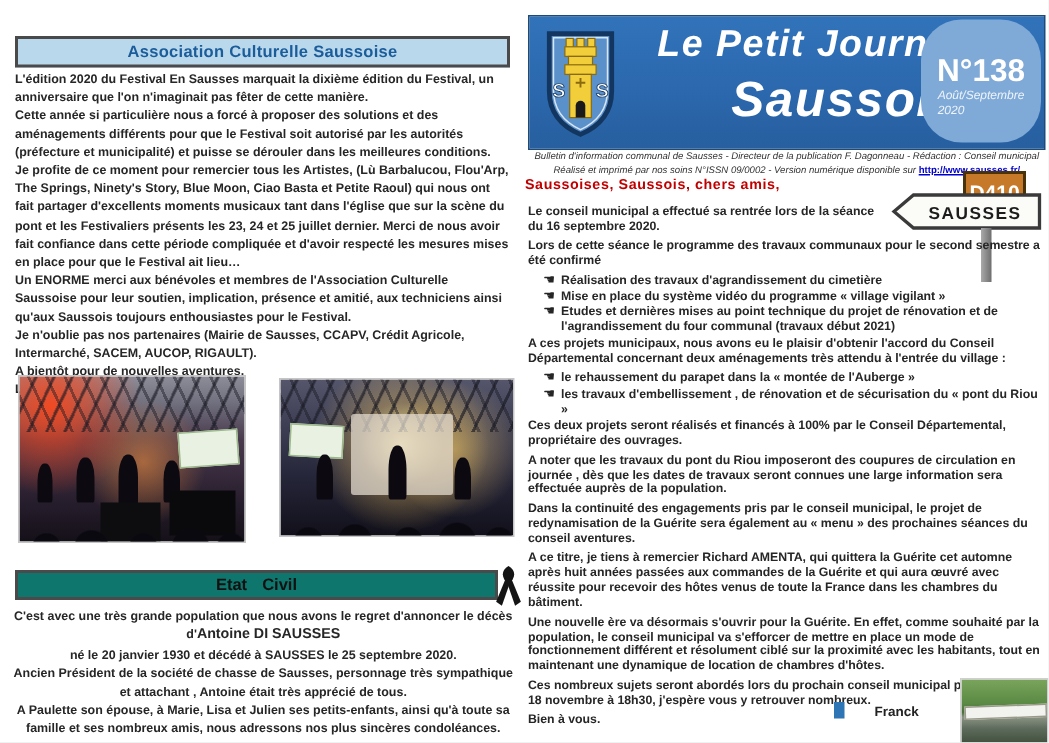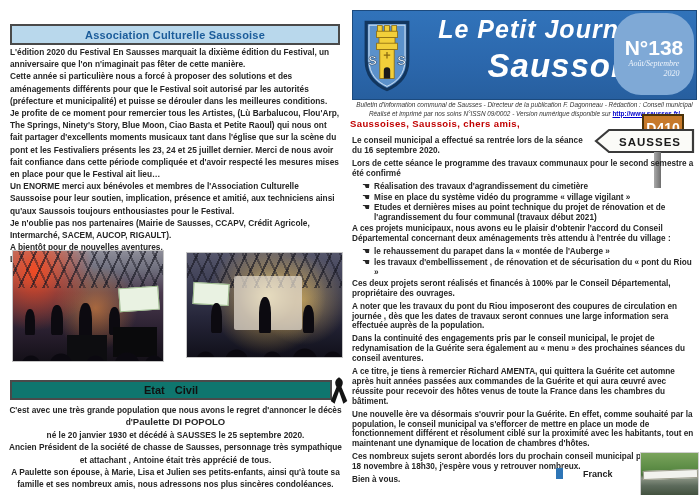--- a/index.html
+++ b/index.html
@@ -55,21 +55,21 @@
           background:linear-gradient(180deg,#3173ba 0%,#2b67ac 60%,#275f9f 100%);
           border:1px solid #1c4a7d;box-sizing:border-box;}
   .crest{position:absolute;left:10px;top:8px;width:48px;height:74px;}
   .masthead-1{position:absolute;left:62px;top:4px;width:250px;text-align:center;color:#fff;
               font-style:italic;font-weight:bold;font-size:25px;letter-spacing:1px;}
   .masthead-2{position:absolute;left:86px;top:36px;width:250px;text-align:center;color:#fff;
               font-style:italic;font-weight:bold;font-size:33px;letter-spacing:1px;}
   .numero-box{position:absolute;right:2px;top:2px;width:80px;height:82px;background:#7fa9d6;
               display:flex;flex-direction:column;align-items:center;box-sizing:border-box;padding-top:24px;border-radius:27px;}
   .numero{color:#fff;font-weight:bold;font-size:21px;line-height:22px;}
-  .periode{color:#eef4fb;font-style:italic;font-size:8px;line-height:10px;text-align:right;font-family:Liberation Serif, serif;}
+  .periode{color:#eef4fb;font-style:italic;font-size:8px;line-height:10px;text-align:left;}
   .bulletin{position:absolute;left:352px;top:101px;width:345px;text-align:center;
             font-size:6.4px;font-style:italic;color:#333;line-height:8.6px;}
   .bulletin a{color:#0000cc;font-weight:bold;text-decoration:underline;font-style:normal;}
   
   .road-sign{position:absolute;left:594px;top:108px;width:104px;height:82px;}
   .d410{position:absolute;left:48px;top:6px;width:42px;height:27px;background:#c7792a;
         border:2px solid #4a3208;box-sizing:border-box;color:#fff;font-weight:bold;font-size:14px;
         display:flex;align-items:center;justify-content:center;}
   .pole{position:absolute;left:60px;top:44px;width:7px;height:36px;
         background:linear-gradient(90deg,#a9a9a9,#6e6e6e);}
@@ -141,21 +141,21 @@
   <div class="ribbon">
     <svg width="22" height="30" viewBox="0 0 24 32">
       <path d="M12 1 C6.5 4 6.5 10 12 14 C17.5 10 17.5 4 12 1 Z" fill="#141414"></path>
       <path d="M10.2 11 L16.8 30 L21 27 L13.6 9 Z" fill="#141414"></path>
       <path d="M13.8 11 L7.2 30 L3 27 L10.4 9 Z" fill="#141414"></path>
     </svg>
   </div>
 
   <div class="etat-text">
     <div>C'est avec une très grande population que nous avons le regret d'annoncer le décès</div>
-    <div><span>d'</span><span class="deceased">Paulette DI POPOLO</span></div>
+    <div><span>d'</span><span class="deceased">Antoine DI SAUSSES</span></div>
     <div>
         <div>né le 20 janvier 1930 et décédé à SAUSSES le 25 septembre 2020.</div>
         <div>Ancien Président de la société de chasse de Sausses, personnage très sympathique et attachant , Antoine était très apprécié de tous.</div>
         <div>A Paulette son épouse, à Marie, Lisa et Julien ses petits-enfants, ainsi qu'à toute sa famille et ses nombreux amis, nous adressons nos plus sincères condoléances.</div>
       </div>
   </div>
 
   <div class="banner">
     <div class="crest">
       <svg width="48" height="74" viewBox="0 0 60 92">

